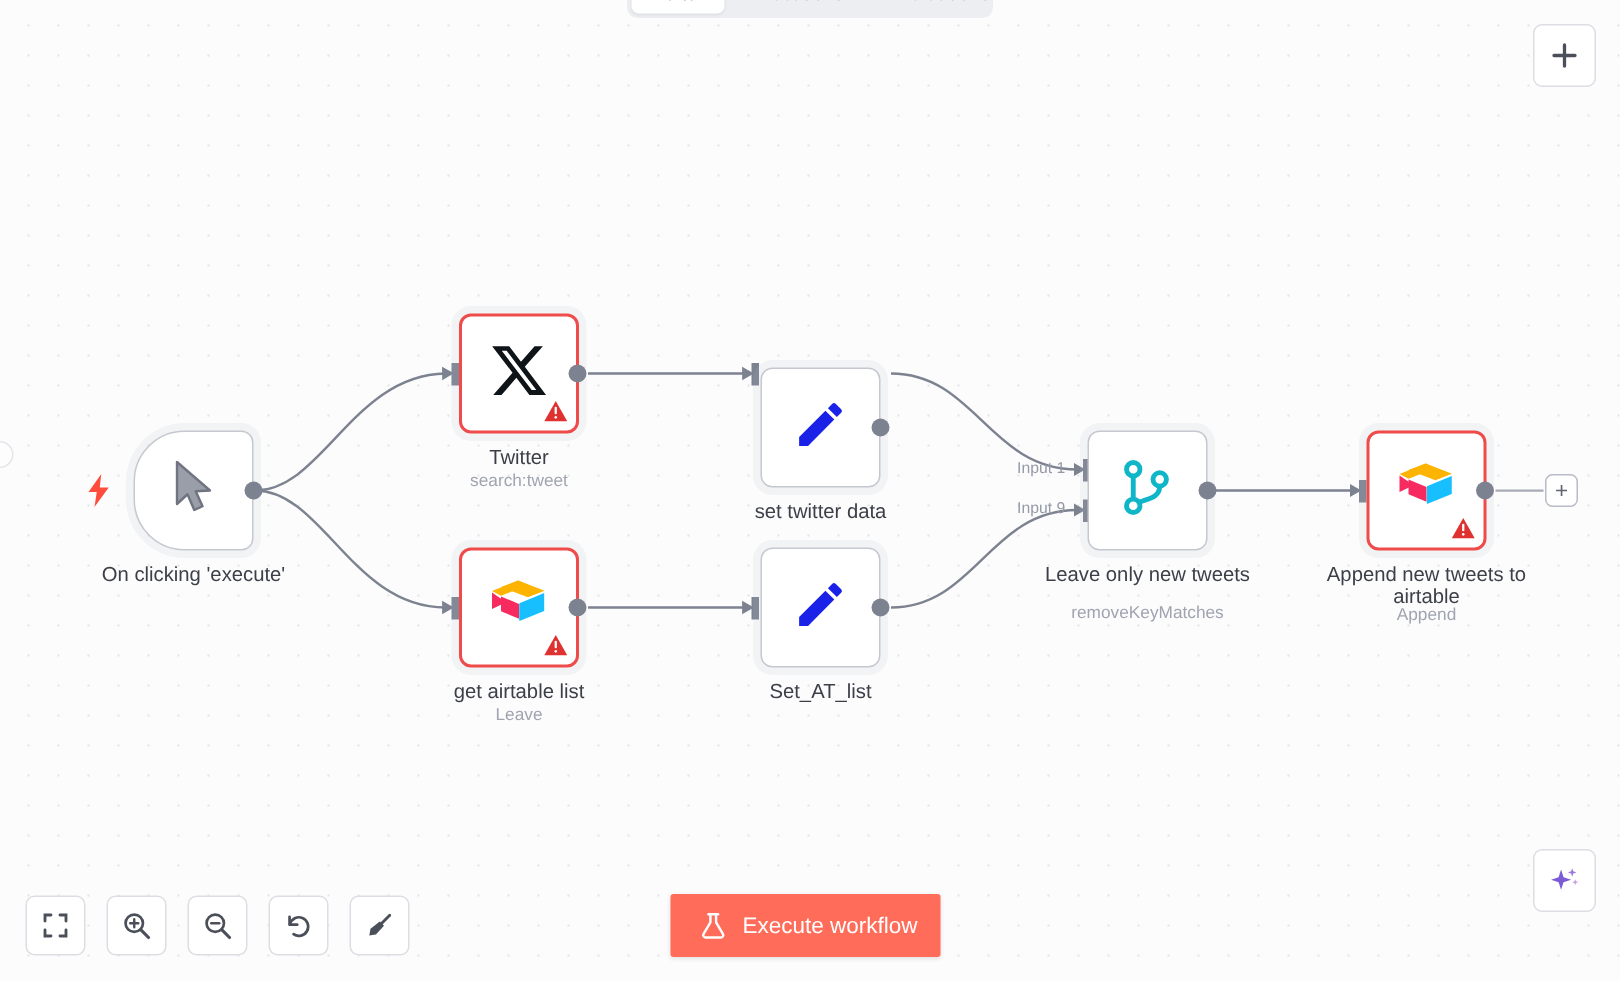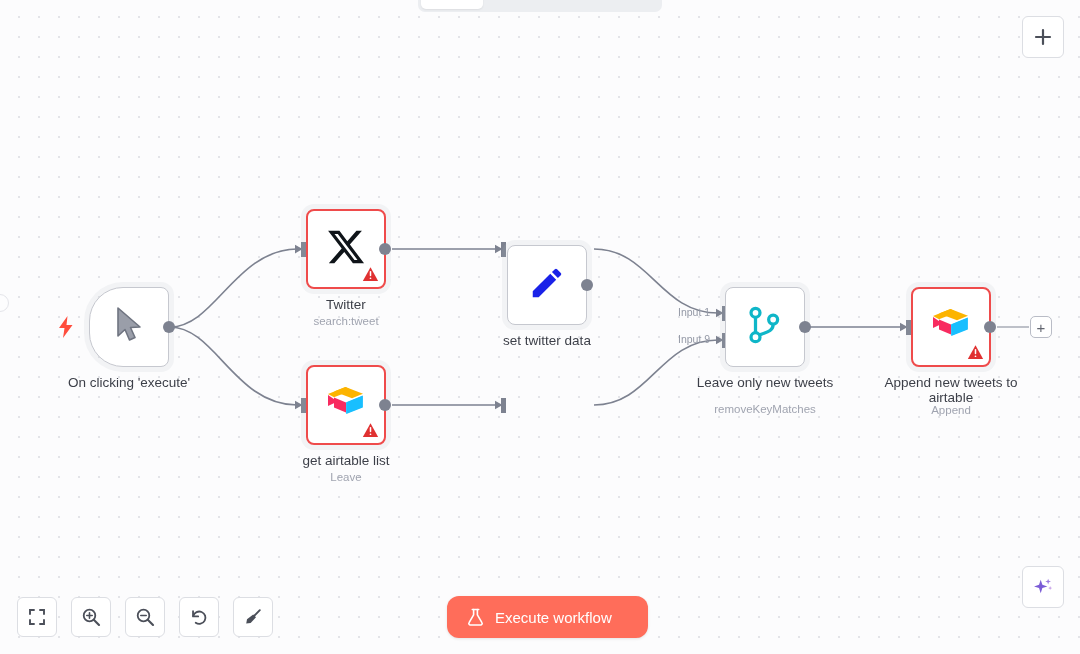--- a/index.html
+++ b/index.html
@@ -198,24 +198,24 @@
     align-items: center;
     justify-content: center;
     z-index: 30;
   }
 
   .execute-btn {
     position: absolute;
     left: 447px;
     bottom: 16px;
     height: 42px;
-    padding: 0 36px 0 20px;
+    padding: 0 15px 0 20px;
     background: #ff6d5a;
     border: none;
-    border-radius: 12px;
+    border-radius: 2px;
     color: #ffffff;
     font-size: 15px;
     font-family: "Liberation Sans", sans-serif;
     display: flex;
     align-items: center;
     gap: 11px;
     z-index: 30;
     box-shadow: 0 1px 3px rgba(0,0,0,.10);
   }
 
@@ -346,20 +346,31 @@
             <rect x="9.1" y="6" width="1.8" height="6" rx="0.9" fill="#fff"></rect>
             <circle cx="10" cy="14.4" r="1" fill="#fff"></circle>
           </svg>
         </span>
         <span class="port-out"></span>
       </div>
       <div class="node-title">get airtable list</div>
       <div class="node-sub" style="top:106px;">Leave</div>
     </div>
 
+    <div class="node" style="left:507px; top:365px;">
+      <div class="node-box">
+        <span>
+          <svg width="38" height="38" viewBox="0 0 24 24">
+            <path fill="#1a22e8" d="M3 17.25V21h3.75L17.81 9.94l-3.75-3.75L3 17.25zM20.71 7.04a1 1 0 0 0 0-1.41l-2.34-2.34a1 1 0 0 0-1.41 0l-1.83 1.83 3.75 3.75 1.83-1.83z"></path>
+          </svg>
+        </span>
+        <span class="port-out"></span>
+      </div>
+      <div class="node-title">Set_AT_list</div>
+    </div>
 
     <div class="node" style="left:725px; top:287px;">
       <div class="node-box">
         <span>
           <svg width="36" height="38" viewBox="0 0 26 28">
             <circle cx="6" cy="5" r="3.3" fill="none" stroke="#0fb6c8" stroke-width="2.4"></circle>
             <circle cx="6" cy="23" r="3.3" fill="none" stroke="#0fb6c8" stroke-width="2.4"></circle>
             <circle cx="19" cy="10" r="3.3" fill="none" stroke="#0fb6c8" stroke-width="2.4"></circle>
             <path d="M6 8.4 L6 19.6" stroke="#0fb6c8" stroke-width="2.4" fill="none"></path>
             <path d="M19 13.4 C19 19, 13 19.5, 9.2 21.2" stroke="#0fb6c8" stroke-width="2.4" fill="none"></path>

